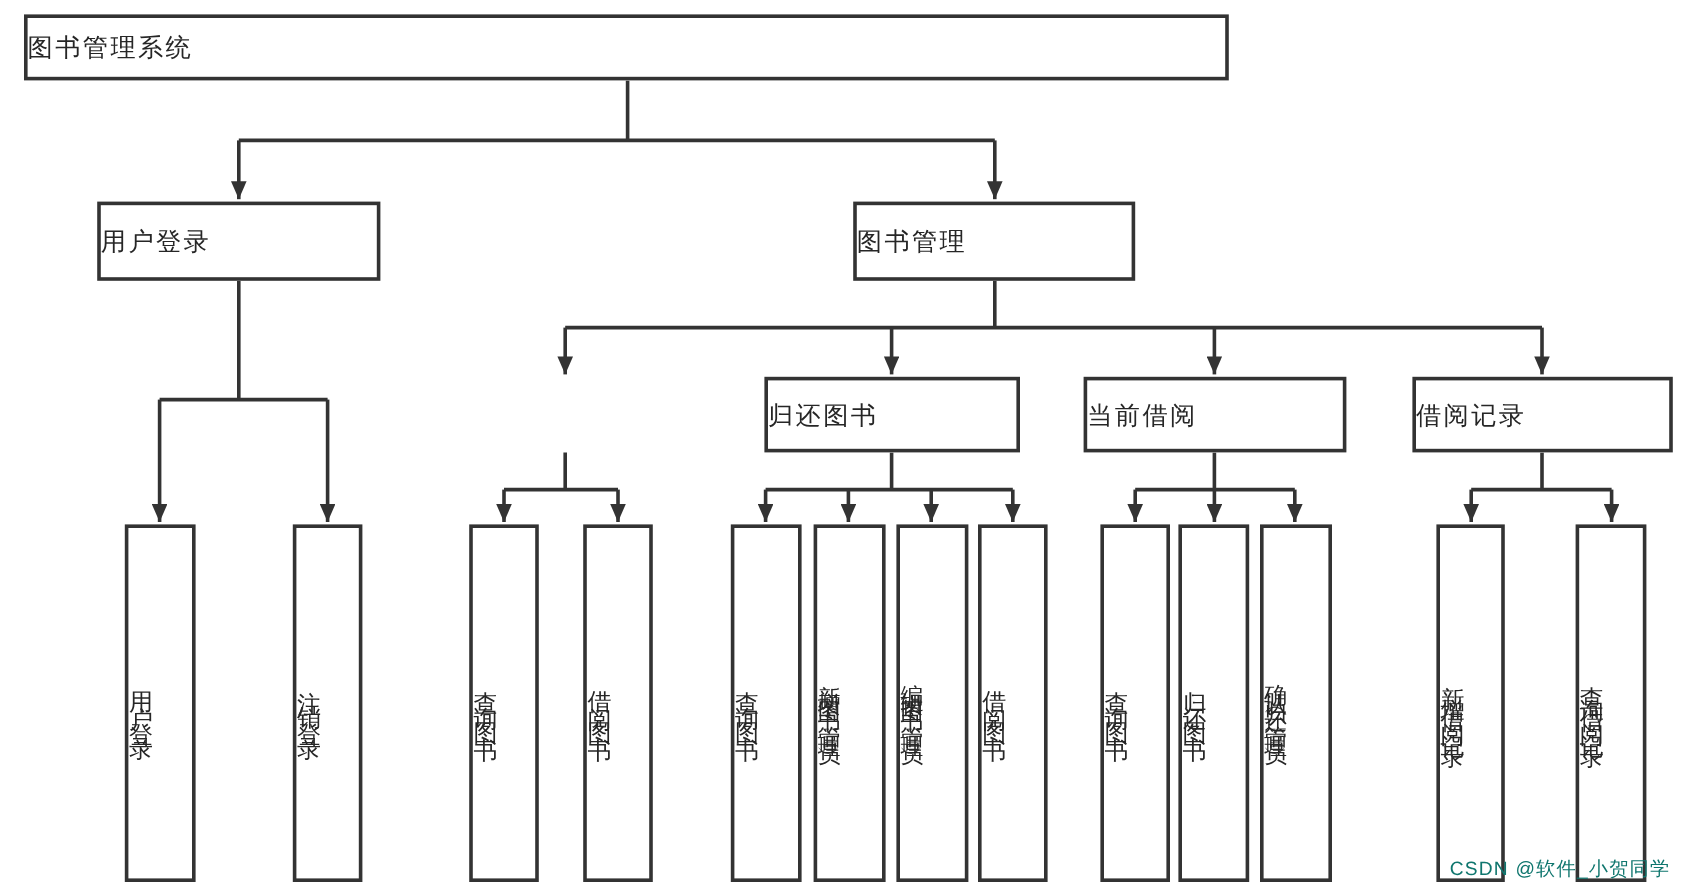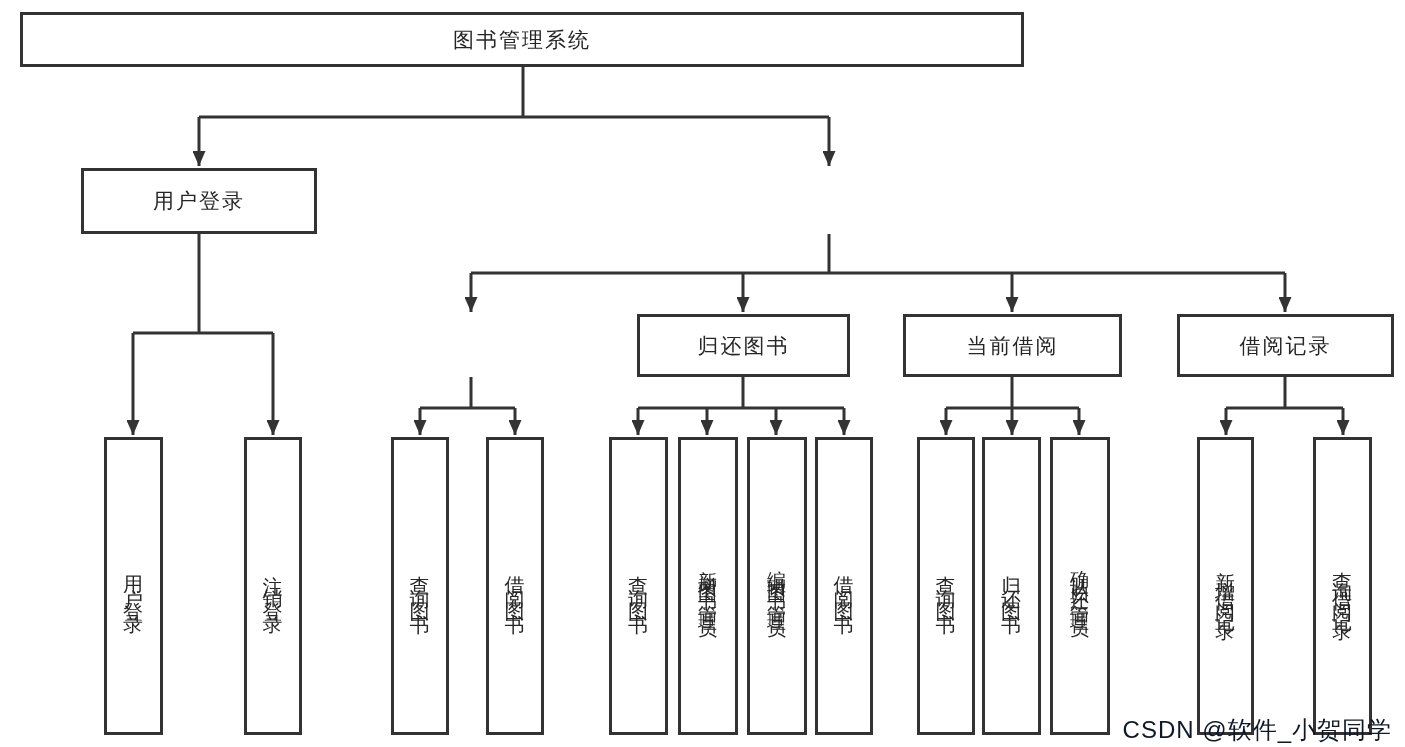--- a/index.html
+++ b/index.html
@@ -23,21 +23,20 @@
     top: 0;
     z-index: 1;
   }
   .node {
     position: absolute;
     box-sizing: border-box;
     background: #ffffff;
     border: 3px solid #333333;
     display: flex;
     align-items: center;
-    justify-content: center;
     color: #262626;
     z-index: 2;
   }
   .node.h .lbl {
     font-size: 21px;
     letter-spacing: 2px;
     white-space: nowrap;
   }
   .node.v .lbl {
     writing-mode: vertical-rl;
@@ -45,22 +44,22 @@
     font-size: 20px;
     line-height: 1;
   }
   .sp4 { letter-spacing: 13px; }
   .sp6 { letter-spacing: 10px; }
   .sp9 { letter-spacing: 7px; font-size: 19px !important; }
   .watermark {
     position: absolute;
     top: 714px;
     right: 13px;
-    font-size: 24px;
-    color: #0f172a;
+    font-size: 16px;
+    color: #0f766e;
     letter-spacing: 1px;
     white-space: nowrap;
     z-index: 3;
   }
 </style>
 </head>
 <body>
 
 <div class="stage">
 
@@ -108,20 +107,23 @@
     </g>
   </svg>
 
   <div class="node h" style="left:20px;top:12px;width:1004px;height:55px">
     <span class="lbl">图书管理系统</span>
   </div>
 
   <div class="node h" style="left:81px;top:168px;width:236px;height:66px">
     <span class="lbl">用户登录</span>
   </div>
+  <div class="node h" style="left:711px;top:168px;width:235px;height:66px">
+    <span class="lbl">图书管理</span>
+  </div>
 
   <div class="node h" style="left:637px;top:314px;width:213px;height:63px">
     <span class="lbl">归还图书</span>
   </div>
   <div class="node h" style="left:1177px;top:314px;width:217px;height:63px">
     <span class="lbl">借阅记录</span>
   </div>
   <div class="node h" style="left:903px;top:314px;width:219px;height:63px">
     <span class="lbl">当前借阅</span>
   </div>

